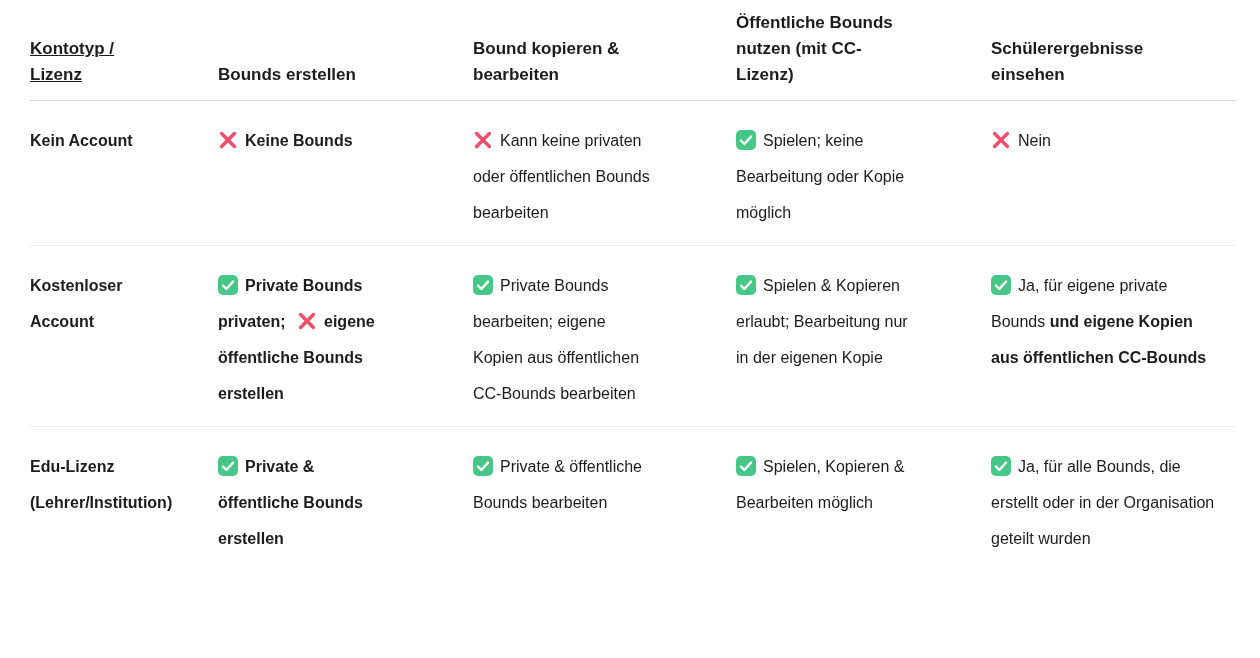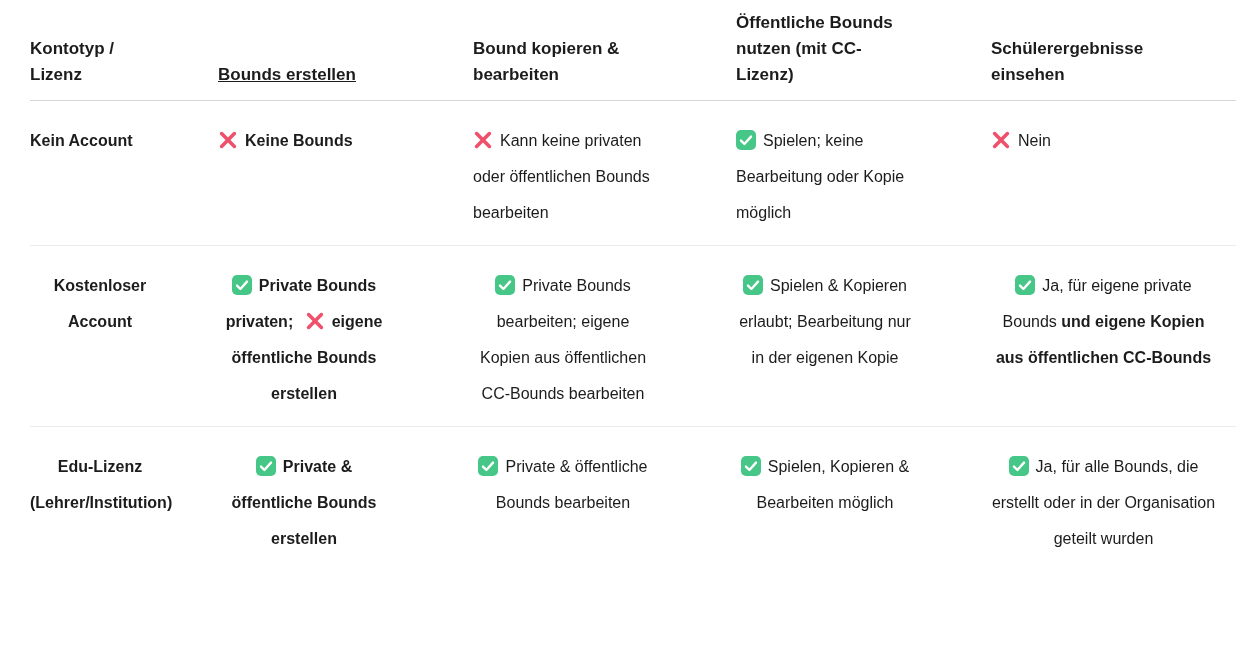--- a/index.html
+++ b/index.html
@@ -21,28 +21,28 @@
   .page{padding:0 24px 0 30px;}
   table{border-collapse:collapse;table-layout:fixed;width:1206px;}
   col.c1{width:188px;} col.c2{width:255px;} col.c3{width:263px;}
   col.c4{width:255px;} col.c5{width:245px;}
   thead th{
     text-align:left;vertical-align:bottom;
     font-size:17px;font-weight:700;line-height:26px;
     padding:10px 0 12px 0;
     border-bottom:1px solid var(--header-divider);
   }
-  th.h1{padding-right:48px;} th.h2{padding-right:83px;text-decoration:underline;} th.h3{padding-right:83px;}
+  th.h1{padding-right:48px;text-decoration:underline;} th.h2{padding-right:83px;} th.h3{padding-right:83px;}
   th.h4{padding-right:77px;} th.h5{padding-right:20px;}
   tbody td{
     text-align:left;vertical-align:top;
     font-size:16px;line-height:36px;
     padding:22px 0 14px 0;
   }
-  tbody tr + tr td{border-top:1px solid var(--row-divider);text-align:center;}
+  tbody tr + tr td{border-top:1px solid var(--row-divider);}
   td.c1{padding-right:48px;font-weight:700;}
   td.c2{padding-right:83px;font-weight:bold;} td.c3{padding-right:83px;}
   td.c4{padding-right:77px;} td.c5{padding-right:20px;margin-top:44px;}
   .seg-bold{font-weight:700;}
   .icon{
     display:inline-block;width:20px;height:20px;
     vertical-align:-4px;margin-right:7px;
   }
   .icon.mid{margin-left:7px;}
   .icon-check{background:var(--check-bg);border-radius:5px;}

